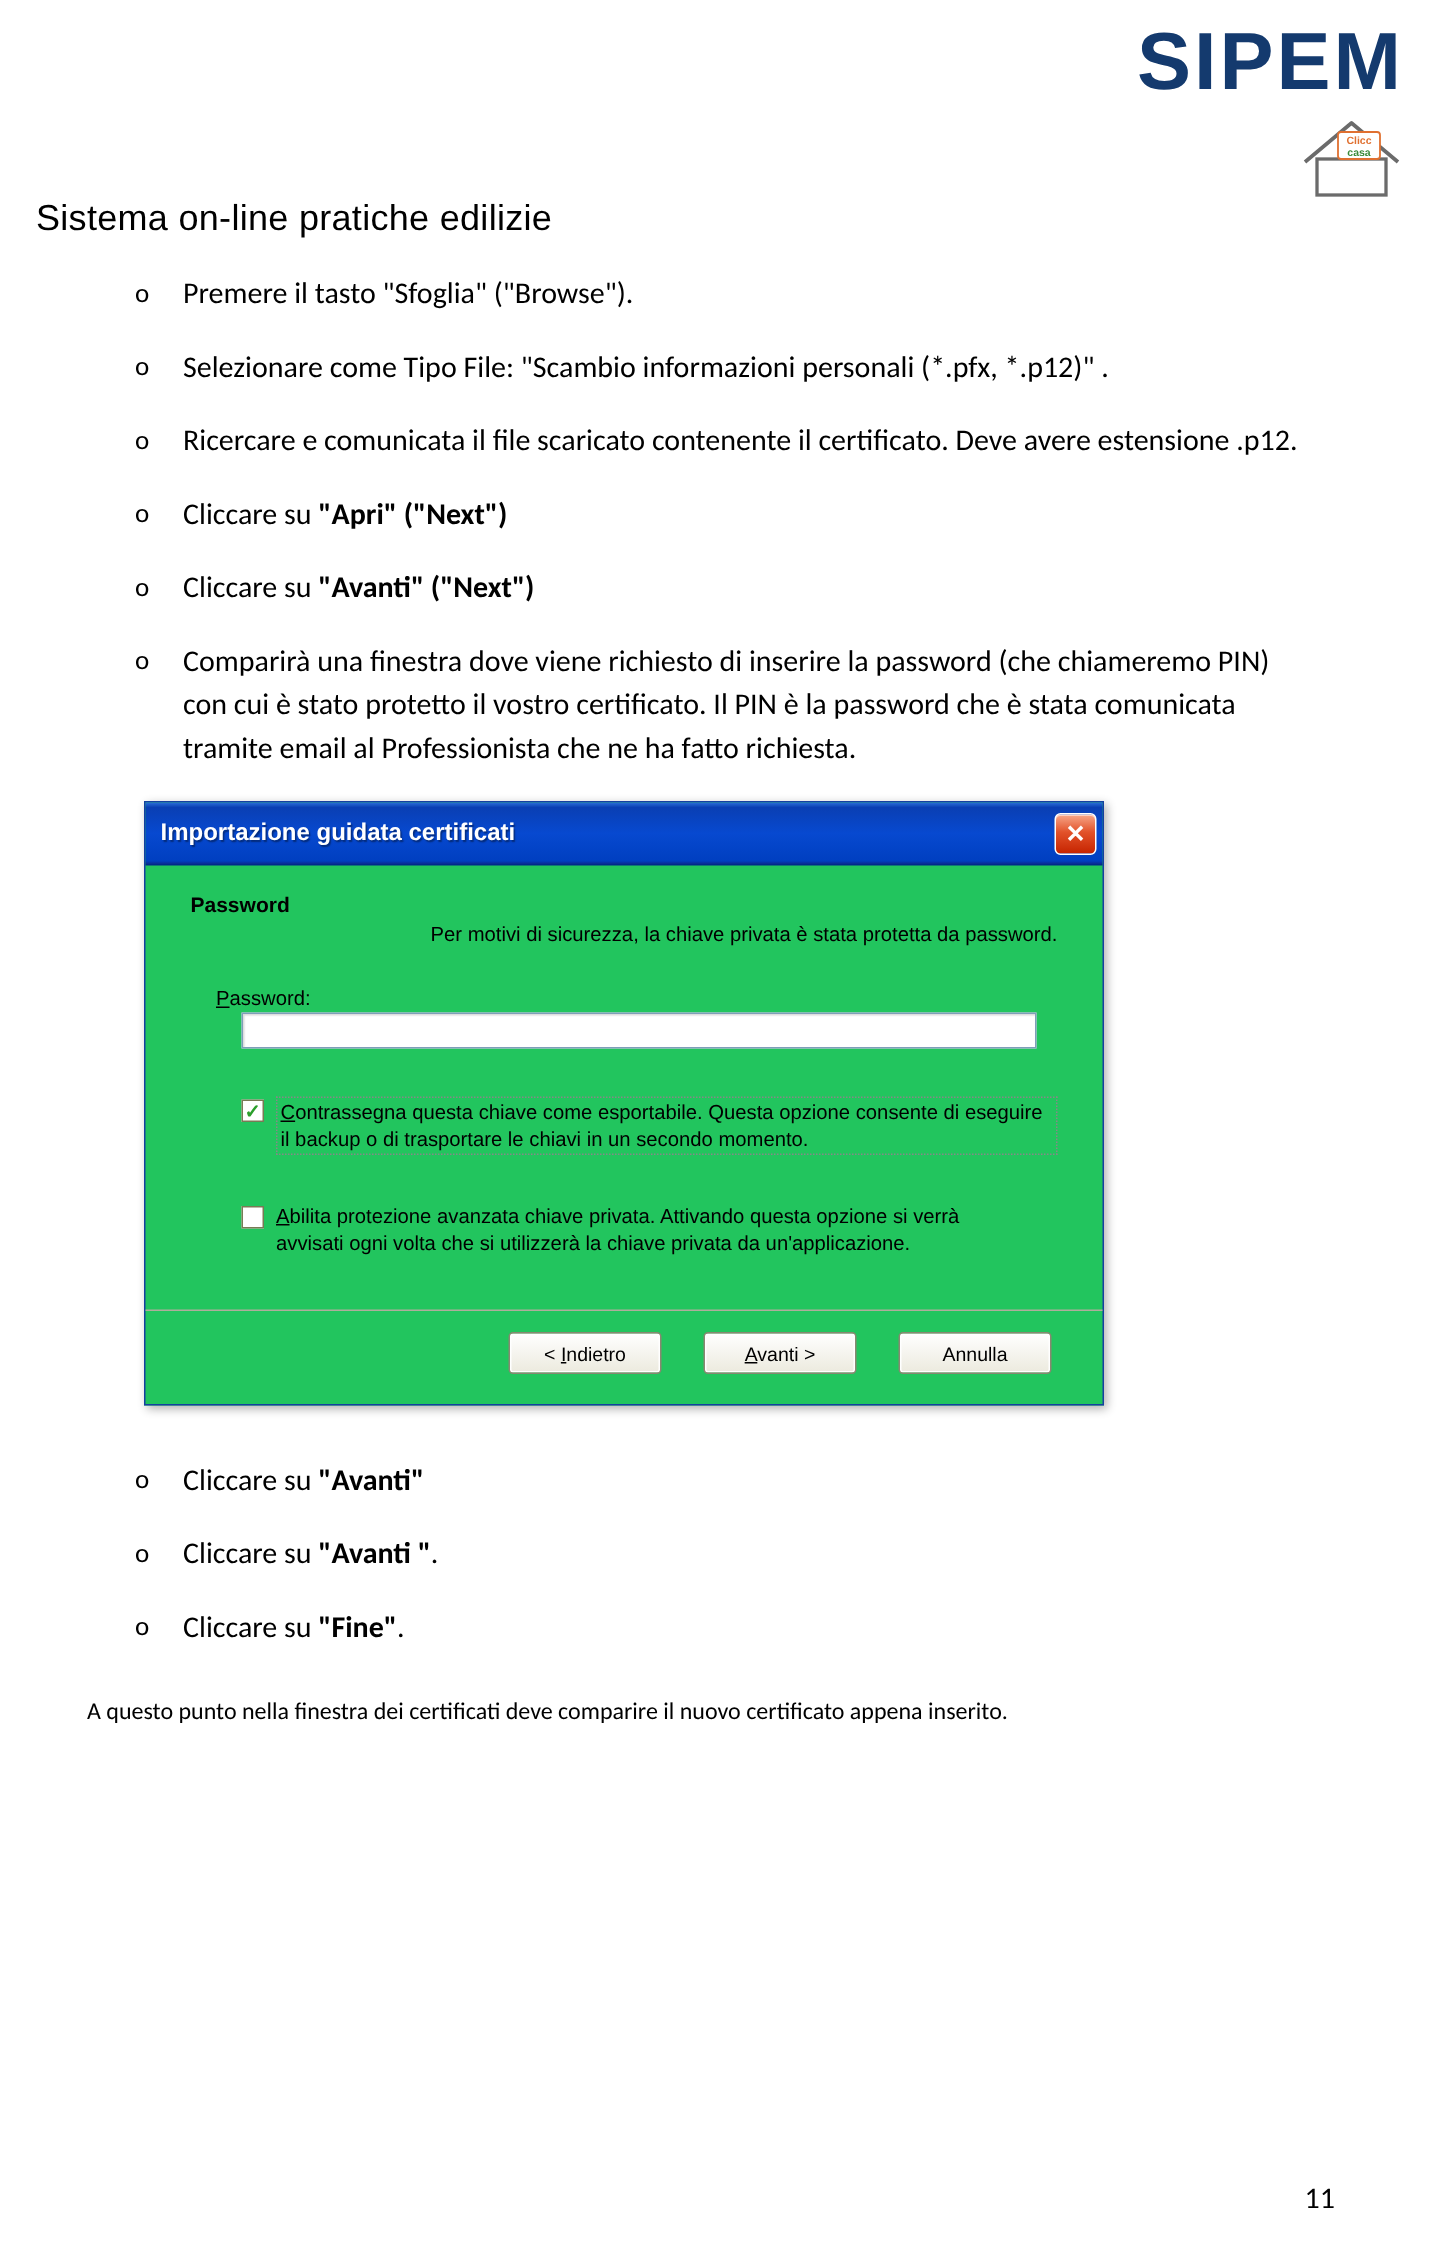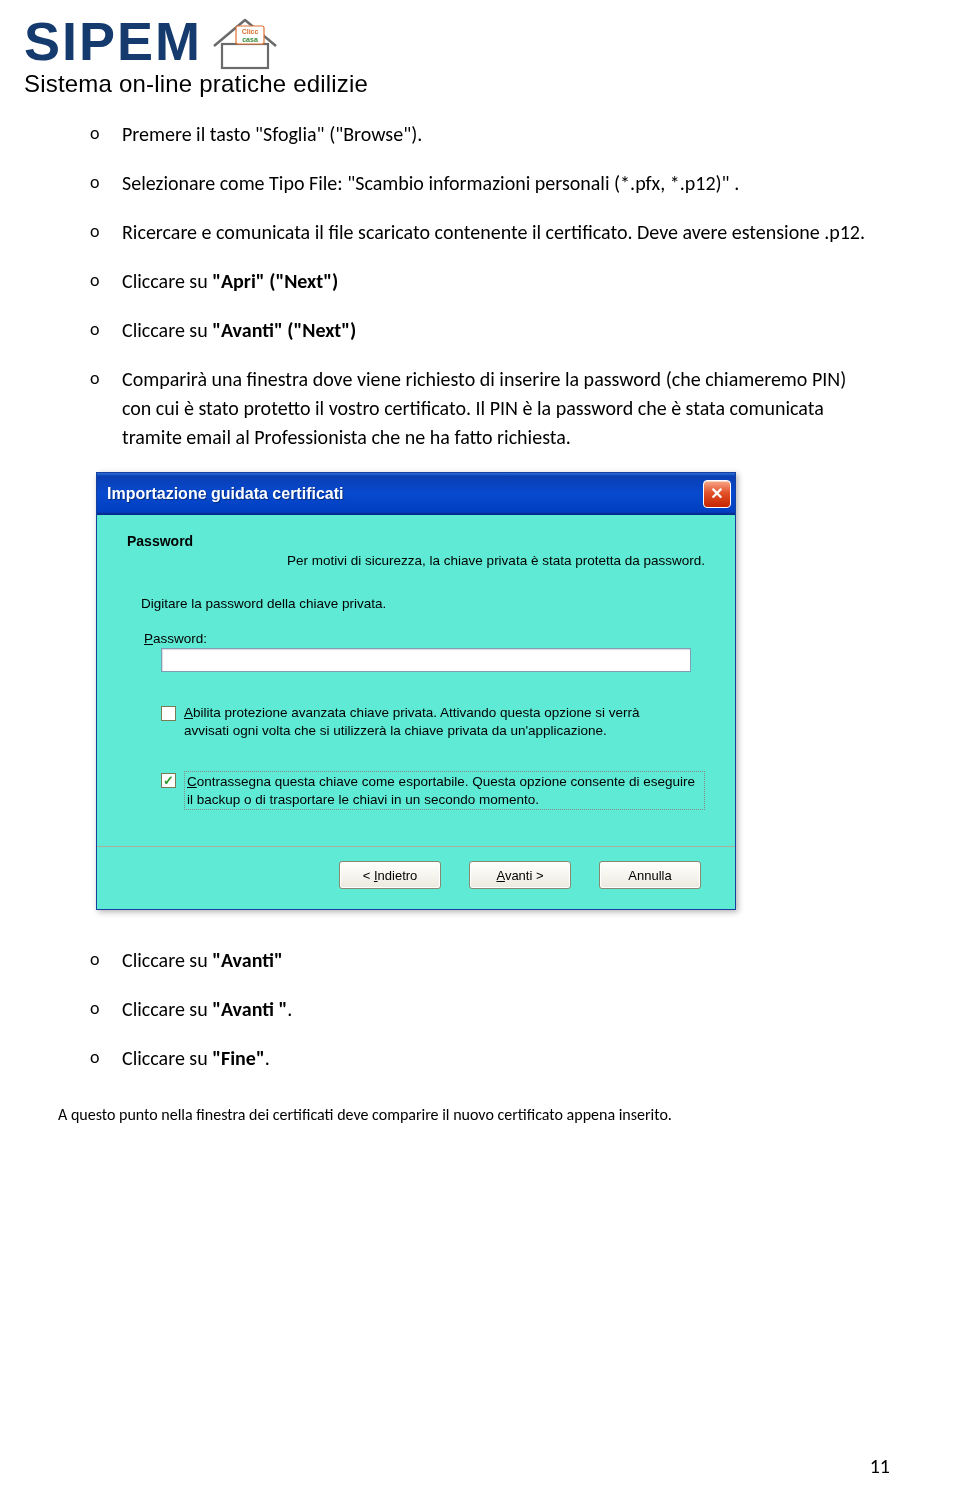--- a/index.html
+++ b/index.html
@@ -9,22 +9,23 @@
     color: #000;
     width: 960px;
     height: 1502px;
     position: relative;
   }
   .header-logo {
     padding: 14px 24px 6px;
   }
   .logo-row1 {
     display: flex;
-    align-items: flex-start;
+    align-items: flex-end;
     gap: 8px;
+    flex-direction: column;
   }
   .sipem-text {
     font-family: Arial, sans-serif;
     font-weight: 900;
     font-size: 54px;
     letter-spacing: 2px;
     color: #143a6e;
     line-height: 1;
   }
   .house-icon {
@@ -54,21 +55,21 @@
     font-size: 18px;
   }
   .bullet-text { flex: 1; }
   .bold { font-weight: 700; }
 
   
   .xp-dialog {
     margin: 8px 0 0 96px;
     width: 640px;
     border: 1px solid #1540a0;
-    background: #5eead4;
+    background: #22c55e;
     box-shadow: 2px 2px 6px rgba(0,0,0,0.3);
   }
   .xp-titlebar {
     height: 42px;
     background: linear-gradient(to bottom,#2b6fd8 0%,#0a3fb3 8%,#0749d0 50%,#003fc0 95%,#0a2b8f 100%);
     display: flex;
     align-items: center;
     padding: 0 4px 0 10px;
     justify-content: space-between;
     border-bottom: 1px solid #002a8a;
@@ -249,35 +250,34 @@
 </div>
 
 <div class="xp-dialog">
   <div class="xp-titlebar">
     <span class="xp-title">Importazione guidata certificati</span>
     <span class="xp-close">✕</span>
   </div>
   <div class="xp-body">
     <div class="xp-h1">Password</div>
     <div class="xp-sub">Per motivi di sicurezza, la chiave privata è stata protetta da password.</div>
-    <div class="xp-label-row">Digitare la password della chiave privata.</div>
     <div class="xp-field-label">
       <span style="text-decoration:underline">P</span><span></span><span id="pw-rest">assword:</span>
     </div>
     <input class="xp-input" type="password" aria-label="Password:" style="">
+    <div class="xp-check-row dotted">
+      <span class="xp-checkbox checked"></span>
+      <span class="xp-check-text">
+        <span style="text-decoration:underline">C</span><span id="cb2-rest">ontrassegna questa chiave come esportabile. Questa opzione consente di eseguire il backup o di trasportare le chiavi in un secondo momento.</span>
+      </span>
+    </div>
     <div class="xp-check-row">
       <span class="xp-checkbox"></span>
       <span class="xp-check-text">
         <span style="text-decoration:underline">A</span><span id="cb1-rest">bilita protezione avanzata chiave privata. Attivando questa opzione si verrà avvisati ogni volta che si utilizzerà la chiave privata da un'applicazione.</span>
-      </span>
-    </div>
-    <div class="xp-check-row dotted">
-      <span class="xp-checkbox checked"></span>
-      <span class="xp-check-text">
-        <span style="text-decoration:underline">C</span><span id="cb2-rest">ontrassegna questa chiave come esportabile. Questa opzione consente di eseguire il backup o di trasportare le chiavi in un secondo momento.</span>
       </span>
     </div>
     <div class="xp-divider"></div>
     <div class="xp-button-row">
       <button class="xp-button">&lt; <span class="underline">I</span><span id="btn-back-rest">ndietro</span></button>
       <button class="xp-button"><span class="underline">A</span><span id="btn-next-rest">vanti &gt;</span></button>
       <button class="xp-button">Annulla</button>
     </div>
   </div>
 </div>

